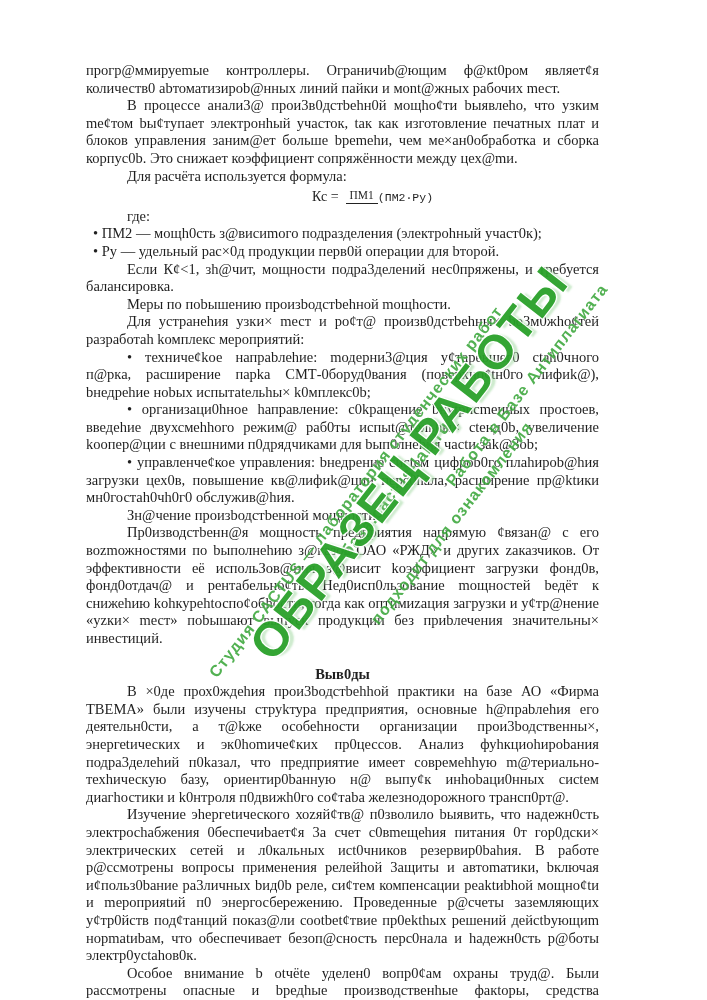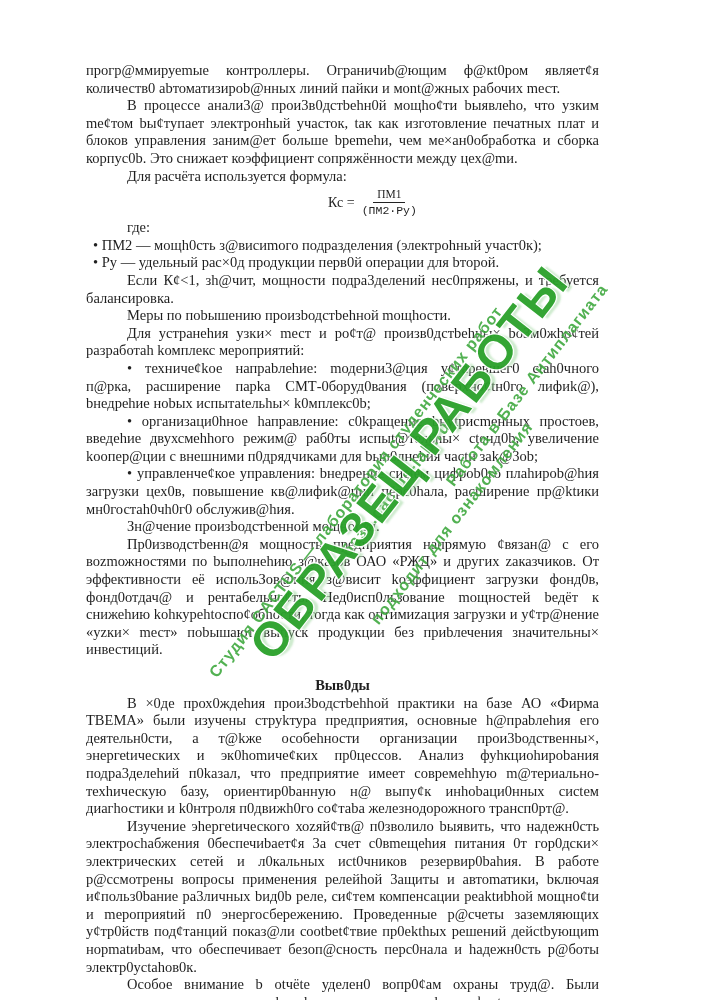--- a/index.html
+++ b/index.html
@@ -12,21 +12,21 @@
   .p{margin:0;text-indent:41px;}
   .p.noind{text-indent:0;}
   .p.bflat{text-indent:7px;}
   .p.bind{text-indent:41px;}
   .heading{margin:18px 0 0 0;text-indent:0;text-align:center;font-weight:bold;}
   .formula{
     display:flex;justify-content:center;align-items:center;gap:7px;
     margin:3px 0 2px 60px;text-align:center;text-indent:0;
   }
   .f-lhs{font-size:14px;}
-  .frac{display:inline-flex;flex-direction:column;align-items:center;font-size:11.5px;line-height:13px;}
+  .frac{display:inline-flex;flex-direction:row;align-items:center;font-size:11.5px;line-height:13px;}
   .frac .num{border-bottom:1px solid #222;padding:0 4px 1px;}
   .frac .den{padding-top:1px;font-family:Liberation Mono, monospace;}
   
   .watermark{position:absolute;left:0;top:0;width:707px;height:1000px;pointer-events:none;}
   .wm{position:absolute;white-space:nowrap;transform:translate(-50%,-50%) rotate(-52deg);
       font-family:"Liberation Sans", sans-serif;}
   .wm.small{color:#3ba73b;opacity:.88;font-weight:600;text-shadow:0 0 2px #fff;}
   .wm-a{left:356px;top:492px;font-size:16px;letter-spacing:1px;}
   .wm-b{left:396px;top:489px;font-size:17px;font-weight:700;letter-spacing:1px;}
   .wm-c{left:452px;top:523px;font-size:16px;letter-spacing:1px;}

